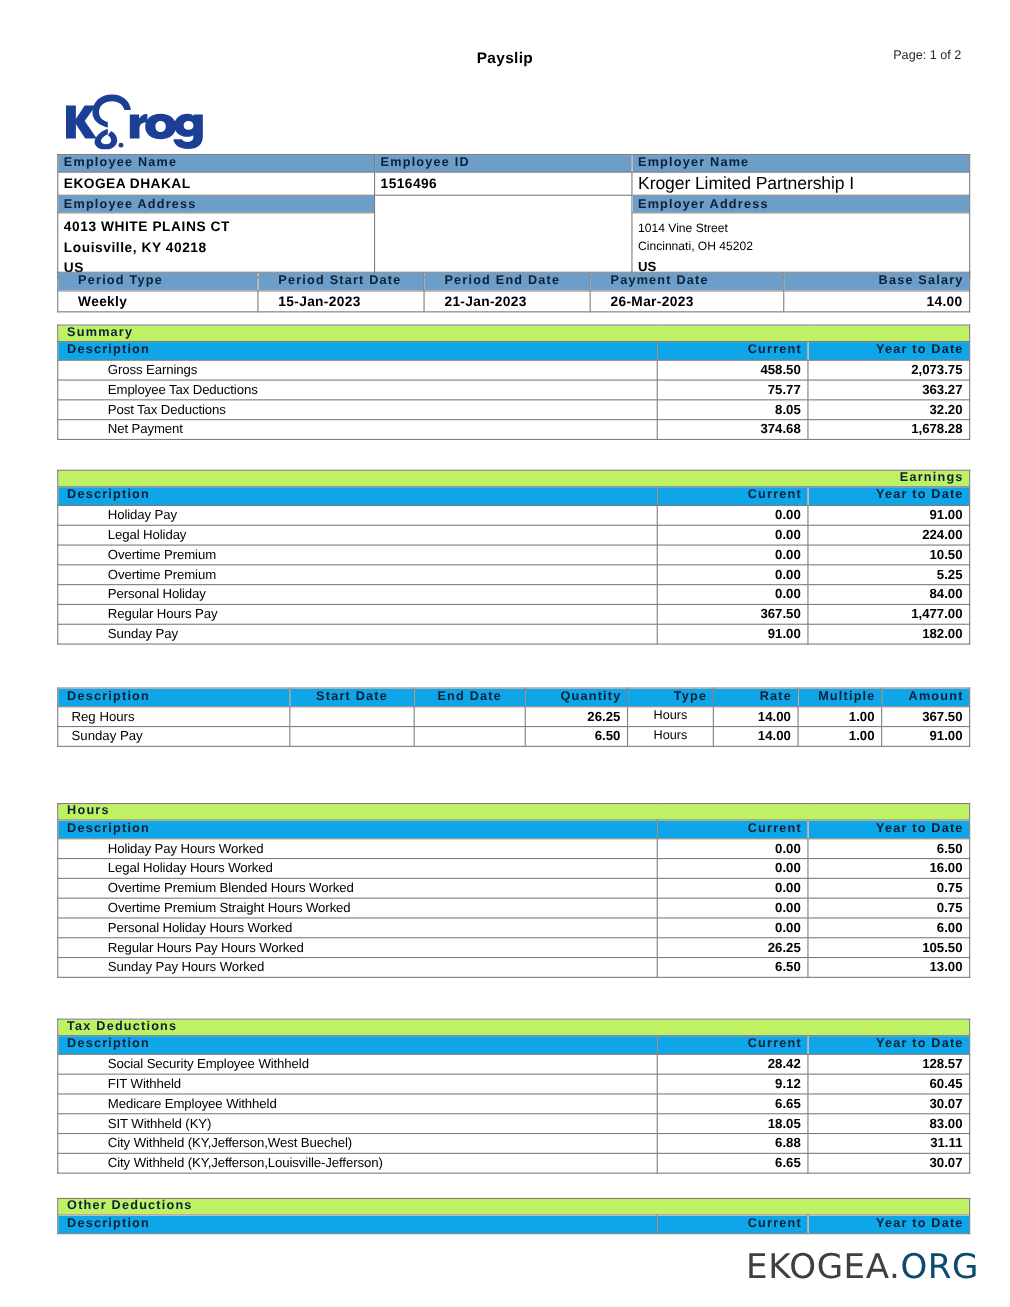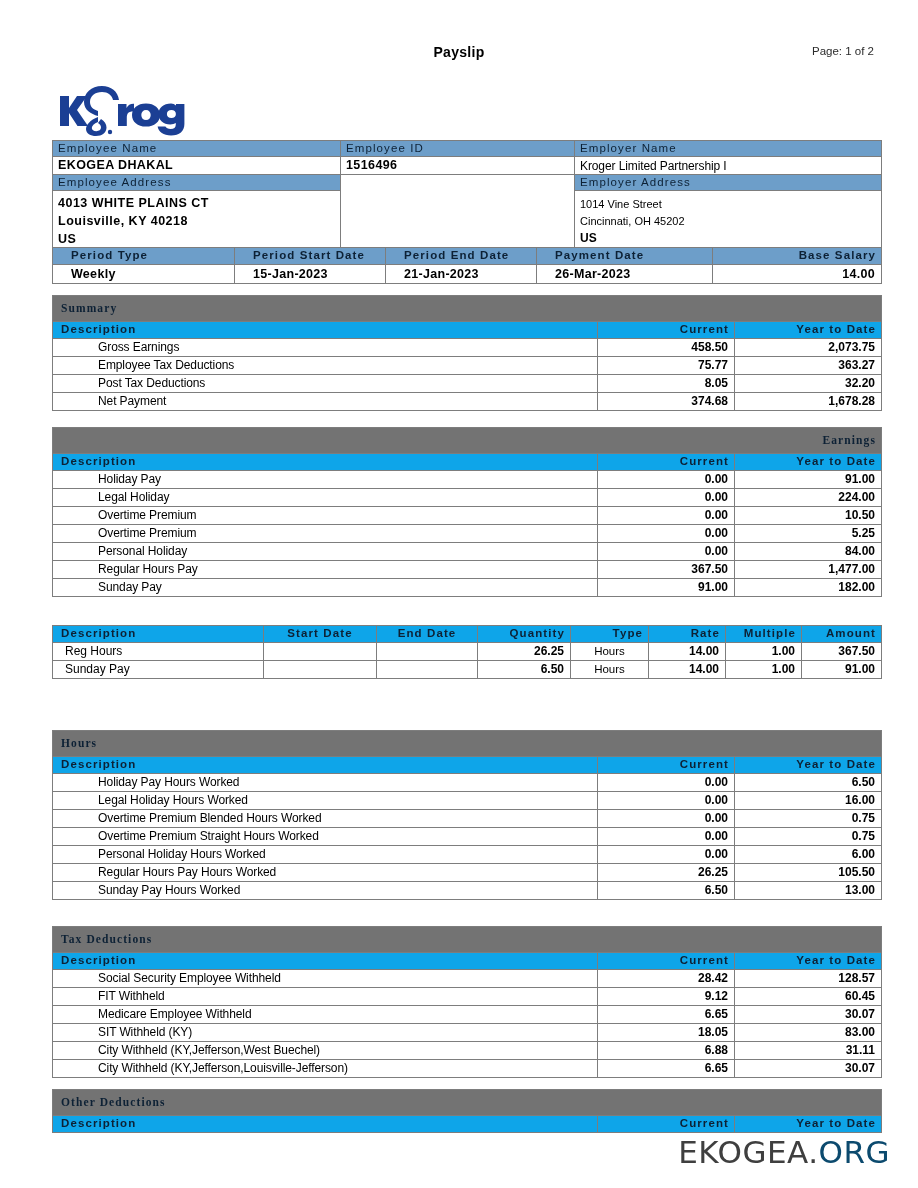--- a/index.html
+++ b/index.html
@@ -61,27 +61,26 @@
     padding: 0 5px;
     font-size: 11.5px;
     line-height: 1.15;
     vertical-align: middle;
     overflow: hidden;
     white-space: nowrap;
   }
 
   
   .band-title td {
-    background: #737373;
+    background: #bef264;
     color: #0d2135;
     font-weight: bold;
     letter-spacing: 1.1px;
-    height: 26px;
-    font-size: 11.5px;
-    font-family: Liberation Serif, serif;
+    height: 15px;
+    font-size: 11.5px;
   }
   .band-cols td {
     background: #0ea5e9;
     color: #0d2135;
     font-weight: bold;
     letter-spacing: 1.1px;
     height: 17px;
     font-size: 11.5px;
   }
   .band-cols td.r, .band-title td.r { text-align: right; }
@@ -110,37 +109,37 @@
 
   
   .info td {
     border: 1px solid #7d7d7d;
     vertical-align: top;
     padding: 1px 6px;
   }
   .info .hdr {
     background: #6d9ec9;
     color: #0d2135;
-    font-weight: normal;
+    font-weight: bold;
     letter-spacing: 1.1px;
     font-size: 11.5px;
     height: 16px;
     padding-top: 1px;
     margin-top: 16px;
   }
   .info .blank { background: #ffffff; }
   .info .val-strong {
     font-weight: bold;
     font-size: 12.5px;
     letter-spacing: 0.4px;
     height: 18px;
   }
   .info .val-plain {
     font-weight: normal;
-    font-size: 12px;
+    font-size: 16px;
     letter-spacing: -0.1px;
     height: 16px;
     padding-top: 2px;
   }
   .addr-strong {
     font-weight: bold;
     font-size: 12.5px;
     letter-spacing: 0.5px;
     line-height: 1.45;
   }

